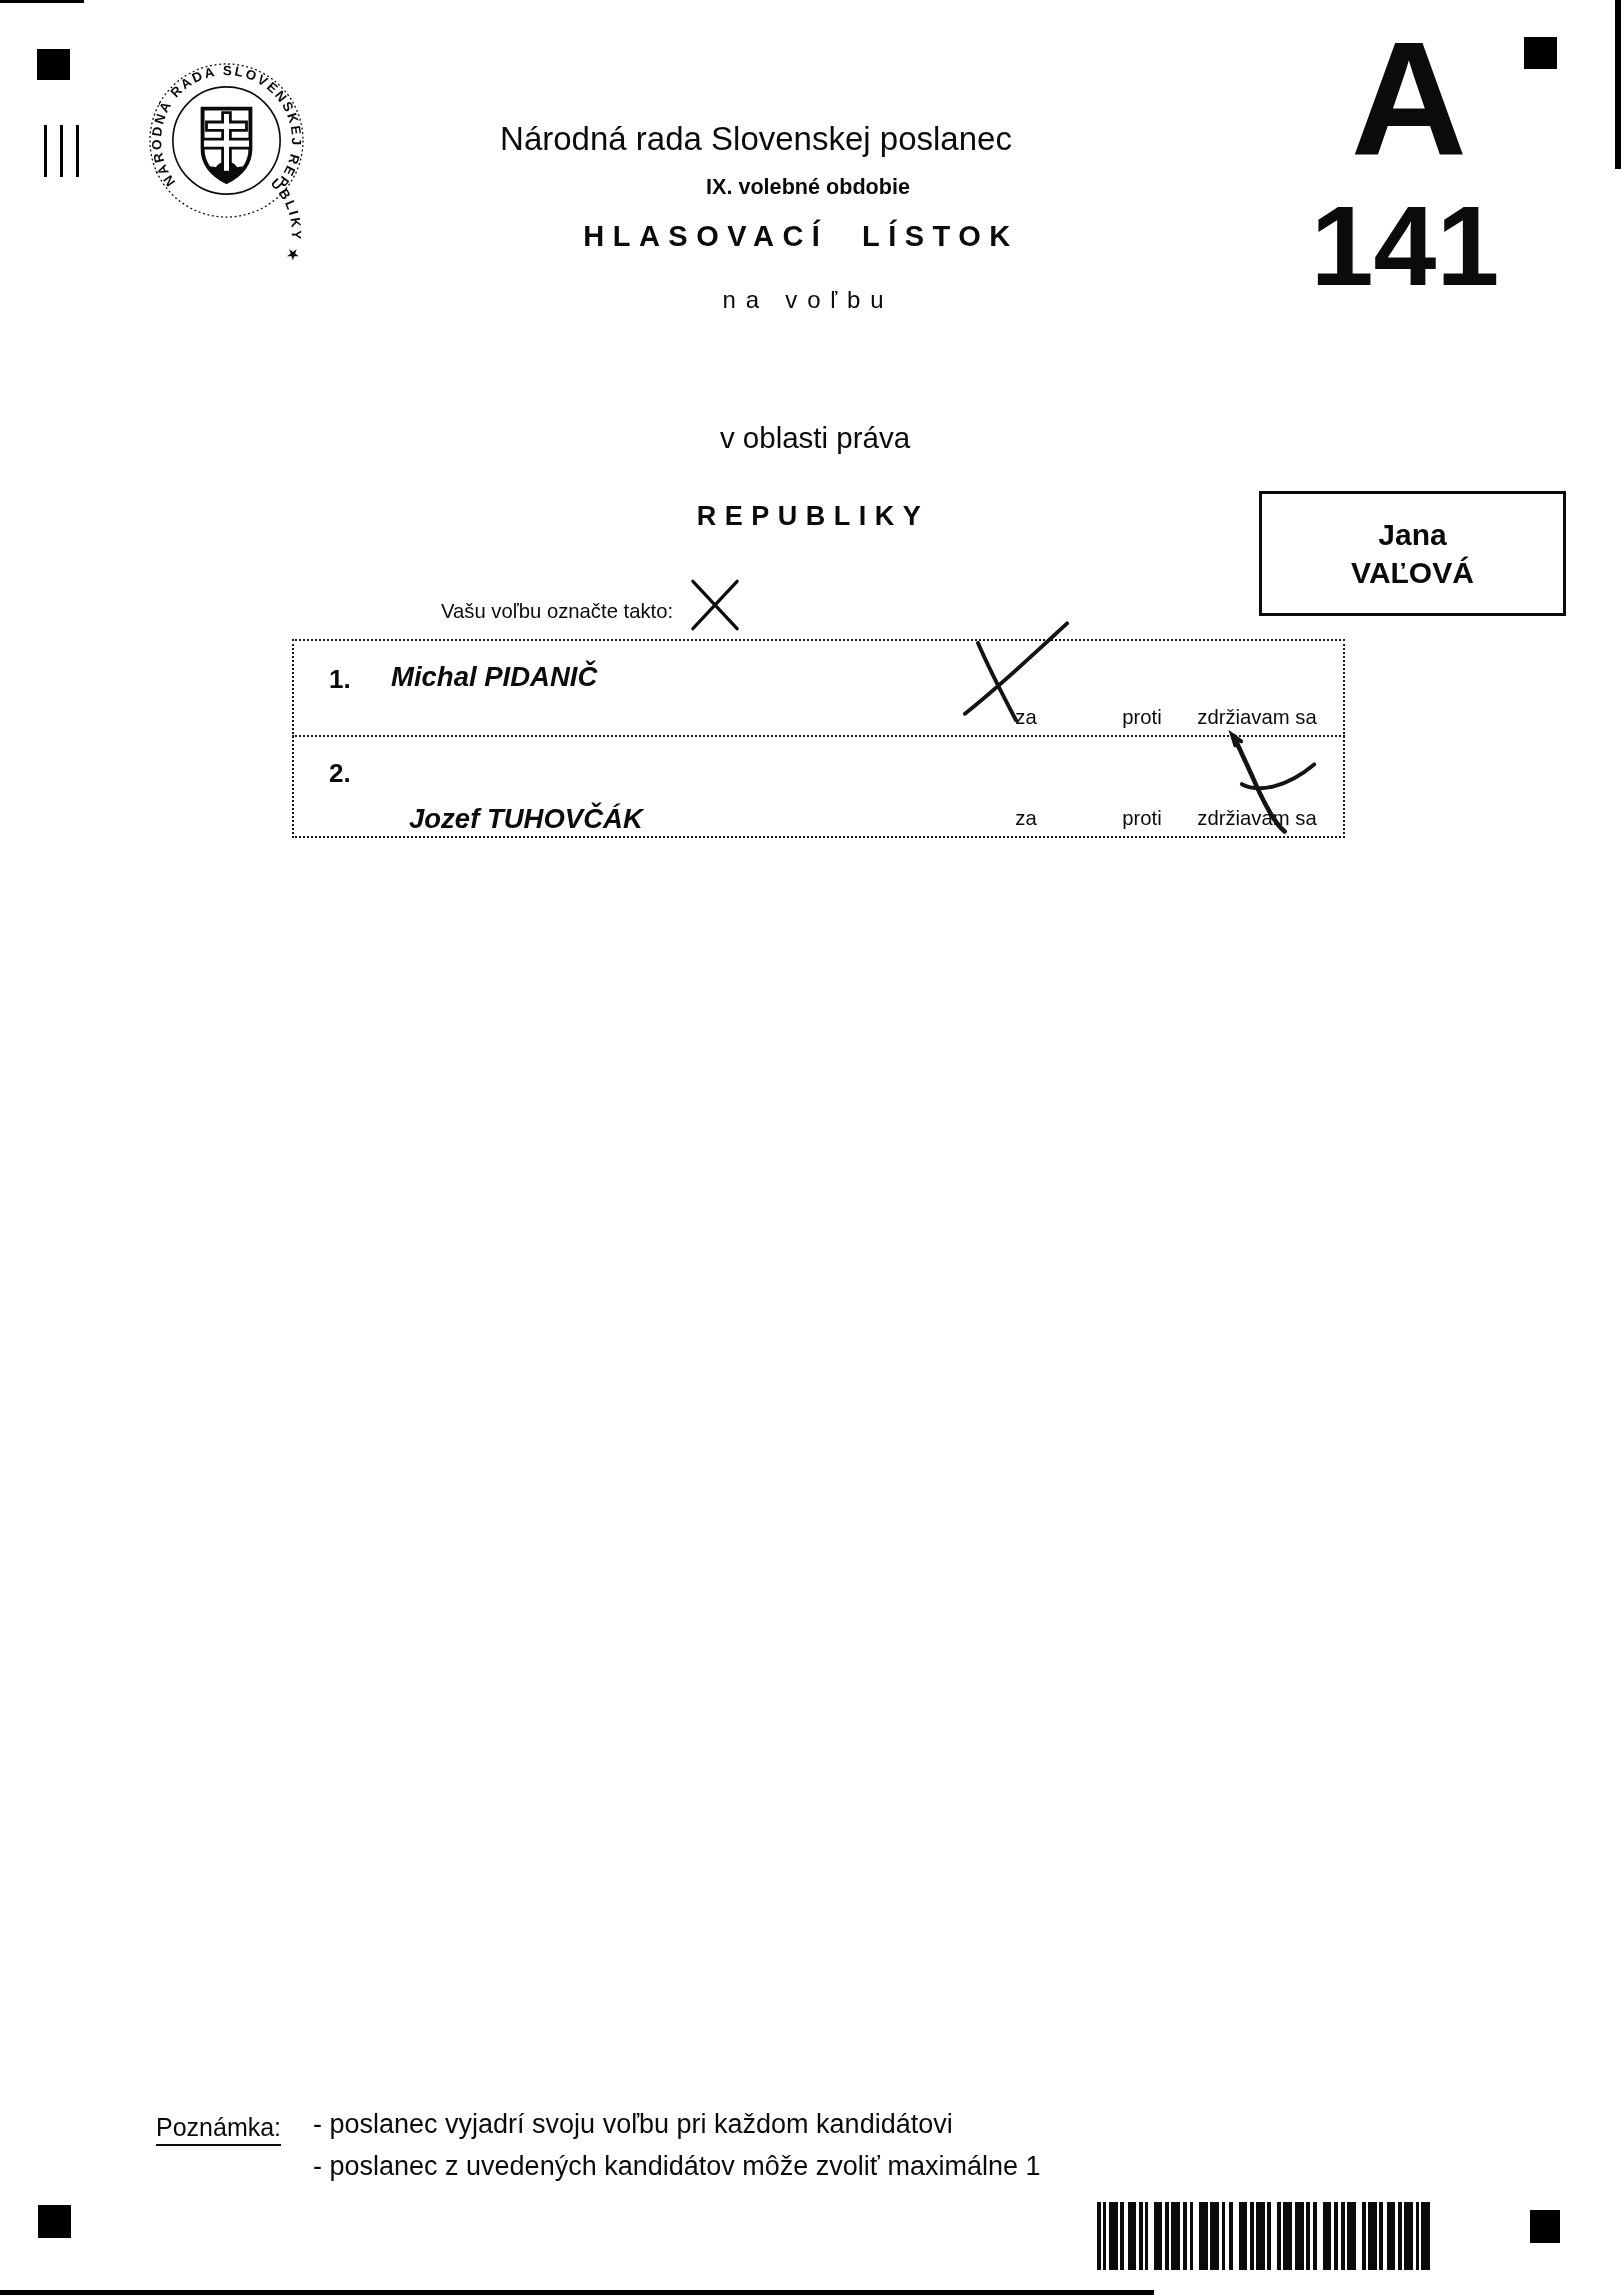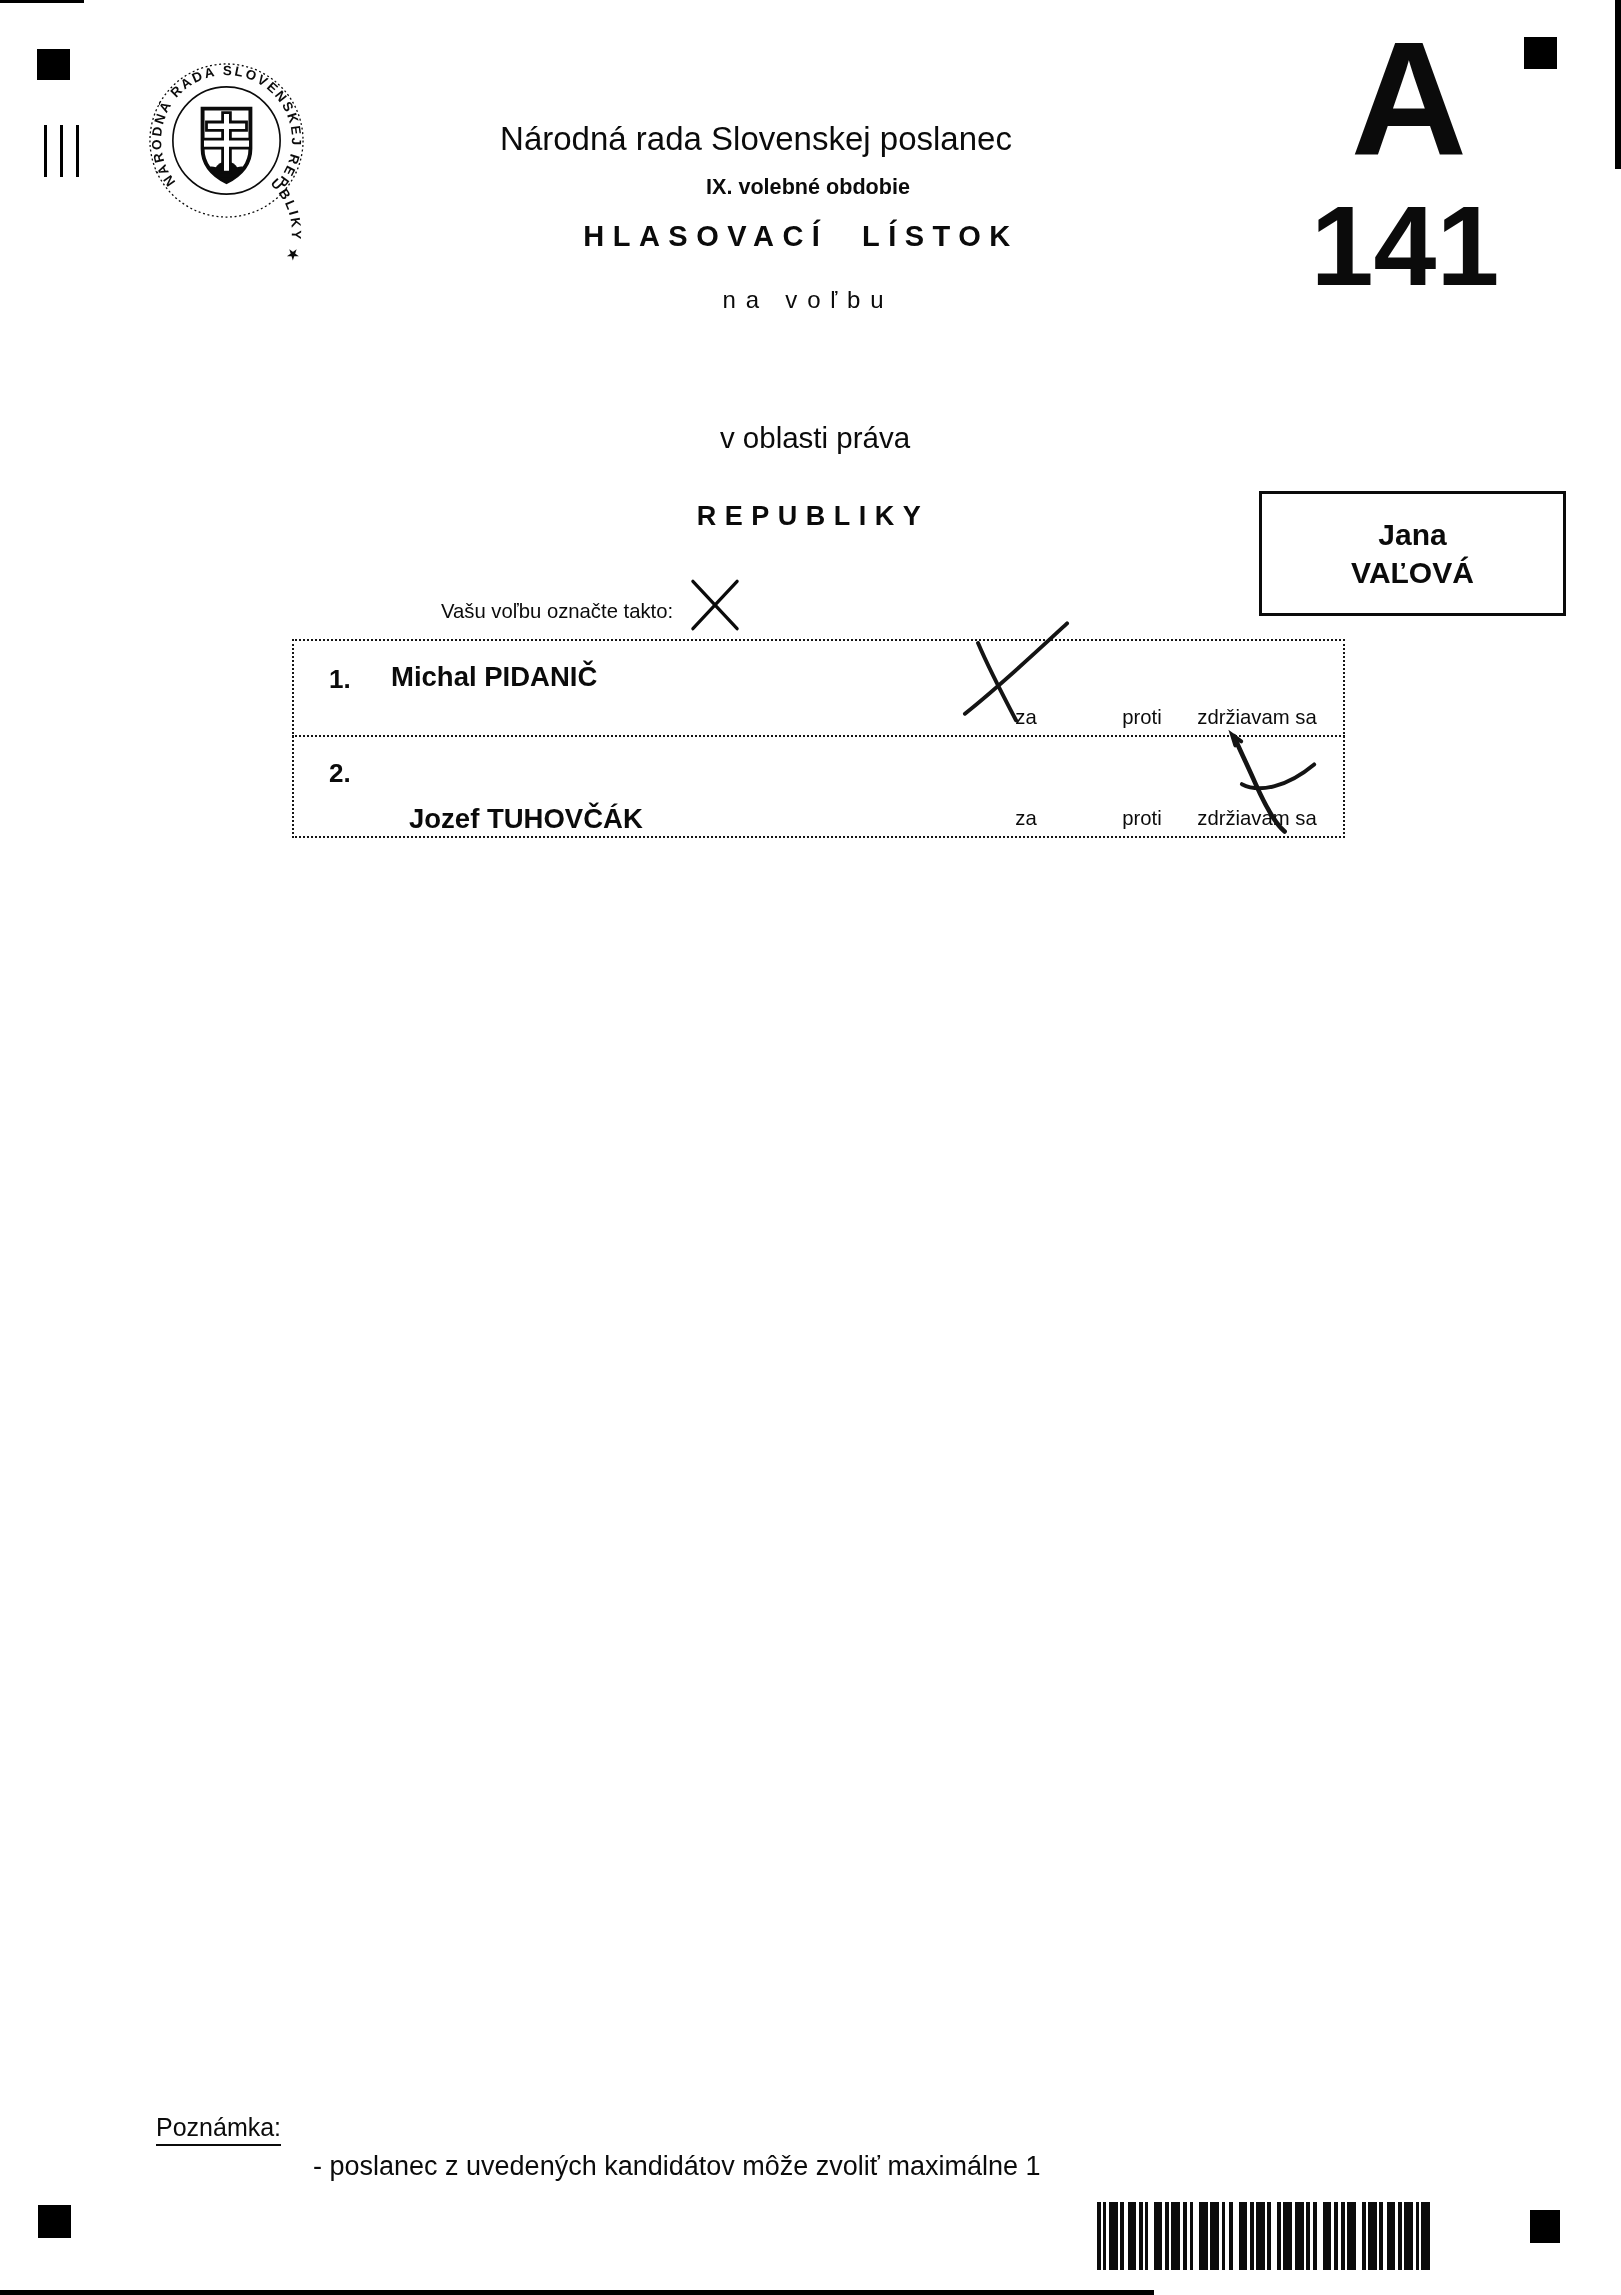--- a/index.html
+++ b/index.html
@@ -22,21 +22,21 @@
   .blet{top:18.4px;left:1409px;font-size:161px;font-weight:700;line-height:1;}
   .bnum{top:190px;left:1405px;font-size:113px;font-weight:700;line-height:1;}
   
   .voterbox{top:491px;left:1259px;width:307px;height:125px;border:3.3px solid #0b0b0b;
     display:flex;flex-direction:column;align-items:center;justify-content:center;
     font-size:30px;font-weight:700;line-height:1.25;box-sizing:border-box;}
   
   .candbox{top:639px;left:292px;width:1053px;height:199px;border:2.6px dotted #141414;box-sizing:border-box;}
   .rowdiv{top:735px;left:292px;width:1053px;height:0;border-top:2.6px dotted #141414;}
   .cnum{font-size:26px;font-weight:700;}
-  .cname{font-size:27.5px;font-weight:700;}
+  .cname{font-size:27.5px;font-weight:700;font-style:italic;}
   .opt{font-size:20.3px;}
   
   .notelabel{top:2113px;left:156px;font-size:25px;border-bottom:2.6px solid #0b0b0b;padding-bottom:2px;}
   .note1{top:2109px;left:313px;font-size:27px;}
   .note2{top:2151px;left:313px;font-size:27px;}
   .barcode{top:2202px;left:1097px;width:373px;height:68px;font-size:0;white-space:nowrap;}
   .barcode div{display:inline-block;height:100%;vertical-align:top;}
   svg{position:absolute;overflow:visible;}
 </style>
 </head>
@@ -119,18 +119,19 @@
     <path d="M 188 20 C 150 55, 92 110, 32 158" fill="none" stroke="#141414" stroke-width="6" stroke-linecap="round"></path>
     <path d="M 52 50 C 68 88, 90 130, 110 168" fill="none" stroke="#141414" stroke-width="6" stroke-linecap="round"></path>
   </svg>
   <svg class="abs" style="top:725px;left:1207px;" width="125" height="115" viewBox="0 0 190 175">
     <path d="M 52 25 L 38 15 L 43 31" fill="none" stroke="#141414" stroke-width="6" stroke-linecap="round"></path>
     <path d="M 41 17 C 46 30, 60 58, 74 90 C 90 126, 104 150, 118 162" fill="none" stroke="#141414" stroke-width="7" stroke-linecap="round"></path>
     <path d="M 53 90 C 80 104, 122 94, 163 60" fill="none" stroke="#141414" stroke-width="6" stroke-linecap="round"></path>
   </svg>
 
   <div class="abs notelabel">Poznámka:</div>
+  <div class="abs note1">- poslanec vyjadrí svoju voľbu pri každom kandidátovi</div>
   <div class="abs note2">- poslanec z uvedených kandidátov môže zvoliť maximálne 1</div>
 
   <div class="abs barcode"><div style="width: 3.9px; background: rgb(11, 11, 11);"></div><div style="width: 2.6px;"></div><div style="width: 2.6px; background: rgb(11, 11, 11);"></div><div style="width: 3.3px;"></div><div style="width: 8.5px; background: rgb(11, 11, 11);"></div><div style="width: 2.6px;"></div><div style="width: 3.9px; background: rgb(11, 11, 11);"></div><div style="width: 3.3px;"></div><div style="width: 8.5px; background: rgb(11, 11, 11);"></div><div style="width: 2.6px;"></div><div style="width: 3.9px; background: rgb(11, 11, 11);"></div><div style="width: 2.6px;"></div><div style="width: 2.6px; background: rgb(11, 11, 11);"></div><div style="width: 5.9px;"></div><div style="width: 8.5px; background: rgb(11, 11, 11);"></div><div style="width: 2.6px;"></div><div style="width: 3.9px; background: rgb(11, 11, 11);"></div><div style="width: 2.6px;"></div><div style="width: 8.5px; background: rgb(11, 11, 11);"></div><div style="width: 3.3px;"></div><div style="width: 3.9px; background: rgb(11, 11, 11);"></div><div style="width: 2.6px;"></div><div style="width: 3.9px; background: rgb(11, 11, 11);"></div><div style="width: 5.9px;"></div><div style="width: 8.5px; background: rgb(11, 11, 11);"></div><div style="width: 2.6px;"></div><div style="width: 8.5px; background: rgb(11, 11, 11);"></div><div style="width: 2.6px;"></div><div style="width: 3.9px; background: rgb(11, 11, 11);"></div><div style="width: 3.3px;"></div><div style="width: 3.9px; background: rgb(11, 11, 11);"></div><div style="width: 5.9px;"></div><div style="width: 8.5px; background: rgb(11, 11, 11);"></div><div style="width: 2.6px;"></div><div style="width: 3.9px; background: rgb(11, 11, 11);"></div><div style="width: 2.6px;"></div><div style="width: 8.5px; background: rgb(11, 11, 11);"></div><div style="width: 2.6px;"></div><div style="width: 3.9px; background: rgb(11, 11, 11);"></div><div style="width: 5.9px;"></div><div style="width: 3.9px; background: rgb(11, 11, 11);"></div><div style="width: 2.6px;"></div><div style="width: 8.5px; background: rgb(11, 11, 11);"></div><div style="width: 3.3px;"></div><div style="width: 8.5px; background: rgb(11, 11, 11);"></div><div style="width: 2.6px;"></div><div style="width: 3.9px; background: rgb(11, 11, 11);"></div><div style="width: 2.6px;"></div><div style="width: 3.9px; background: rgb(11, 11, 11);"></div><div style="width: 5.9px;"></div><div style="width: 8.5px; background: rgb(11, 11, 11);"></div><div style="width: 2.6px;"></div><div style="width: 3.9px; background: rgb(11, 11, 11);"></div><div style="width: 3.3px;"></div><div style="width: 3.9px; background: rgb(11, 11, 11);"></div><div style="width: 2.6px;"></div><div style="width: 8.5px; background: rgb(11, 11, 11);"></div><div style="width: 5.9px;"></div><div style="width: 3.9px; background: rgb(11, 11, 11);"></div><div style="width: 2.6px;"></div><div style="width: 8.5px; background: rgb(11, 11, 11);"></div><div style="width: 2.6px;"></div><div style="width: 3.9px; background: rgb(11, 11, 11);"></div><div style="width: 3.3px;"></div><div style="width: 8.5px; background: rgb(11, 11, 11);"></div><div style="width: 2.6px;"></div><div style="width: 3.9px; background: rgb(11, 11, 11);"></div><div style="width: 2.6px;"></div><div style="width: 8.5px; background: rgb(11, 11, 11);"></div><div style="width: 3.3px;"></div><div style="width: 2.6px; background: rgb(11, 11, 11);"></div><div style="width: 2.6px;"></div><div style="width: 8.5px; background: rgb(11, 11, 11);"></div></div>
 
 </div>
 
 
 </body></html>

